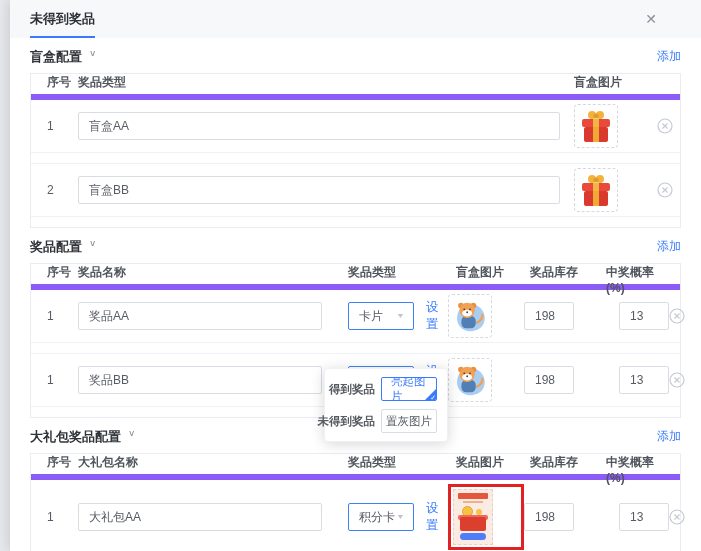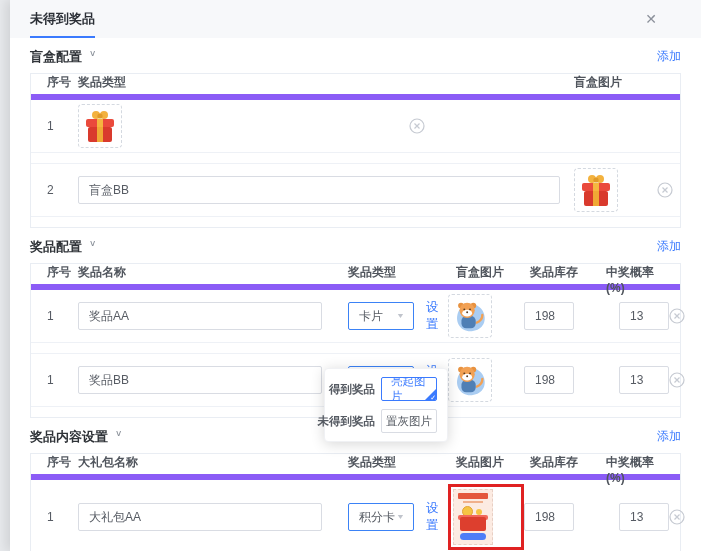--- a/index.html
+++ b/index.html
@@ -112,20 +112,21 @@
     <div class="table">
       <div class="thead">
         <div class="th c-idx">序号</div>
         <div class="th c-name1">奖品类型</div>
         <div class="th c-img1">盲盒图片</div>
         <div class="th c-del"></div>
       </div>
 
       <div class="row">
         <div class="c-idx">1</div>
+        <div class="c-name1"><input class="txt w-big" value="盲盒AA" style=""></div>
         <div class="c-img1">
           <div class="imgbox">
             <svg width="34" height="36" viewBox="0 0 34 36">
               <circle cx="13" cy="7" r="4" fill="#f3b23e"></circle>
                 <circle cx="21" cy="7" r="4" fill="#f3b23e"></circle>
               <circle cx="17" cy="8" r="2.6" fill="#e09a28"></circle>
               <rect x="3" y="11" width="28" height="8" rx="2" fill="#ea4a3c"></rect>
               <rect x="14" y="11" width="6" height="8" fill="#f5b63f"></rect>
               <rect x="5" y="19" width="24" height="15" rx="2" fill="#d93a2d"></rect>
               <rect x="14" y="19" width="6" height="15" fill="#f0a935"></rect>
@@ -248,21 +249,21 @@
         <div class="c-del">
           <svg class="del" viewBox="0 0 16 16">
             <circle cx="8" cy="8" r="7" fill="none" stroke="#c6cad2" stroke-width="1.2"></circle>
             <path d="M5.5 5.5 L10.5 10.5 M10.5 5.5 L5.5 10.5" stroke="#c6cad2" stroke-width="1.2"></path>
           </svg>
         </div>
       </div>
     </div>
 
     <div class="sec-head">
-      <span class="sec-title">奖品内容设置</span>
+      <span class="sec-title">大礼包奖品配置</span>
       <span class="chev">∨</span>
       <span class="add">添加</span>
     </div>
     <div class="table">
       <div class="thead">
         <div class="th c-idx">序号</div>
         <div class="th c-name2">大礼包名称</div>
         <div class="th c-type">奖品类型</div>
         <div class="th c-img2">奖品图片</div>
         <div class="th c-stock">奖品库存</div>

